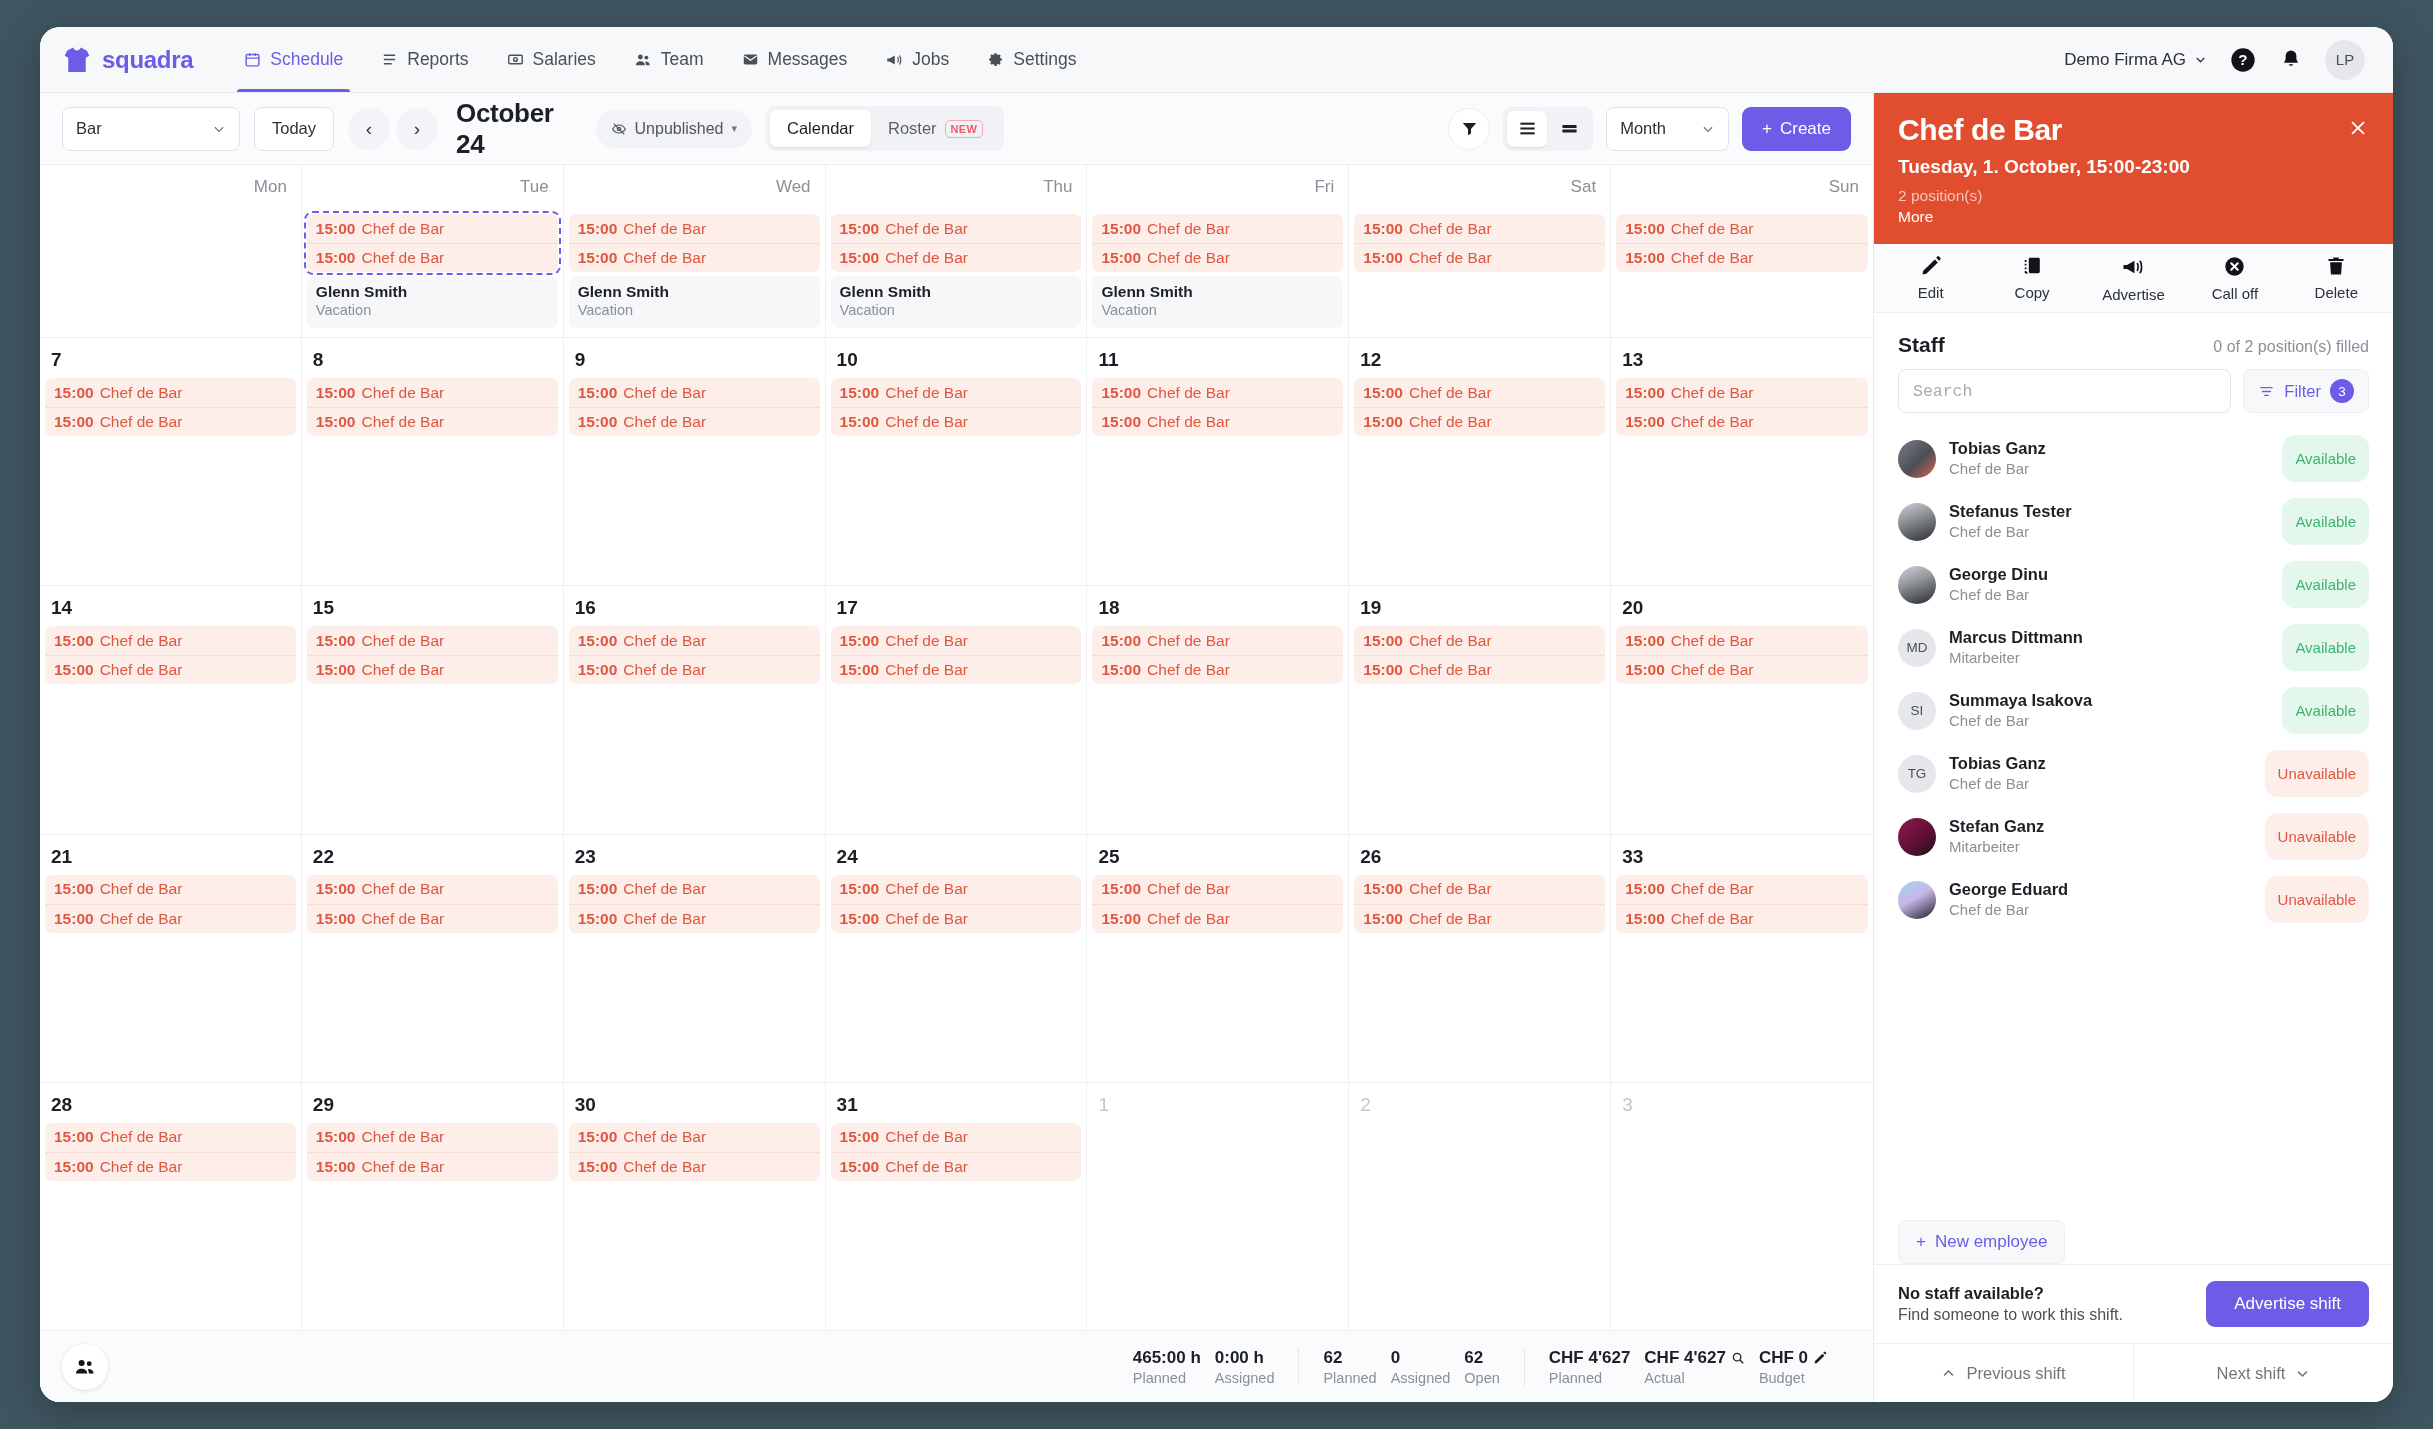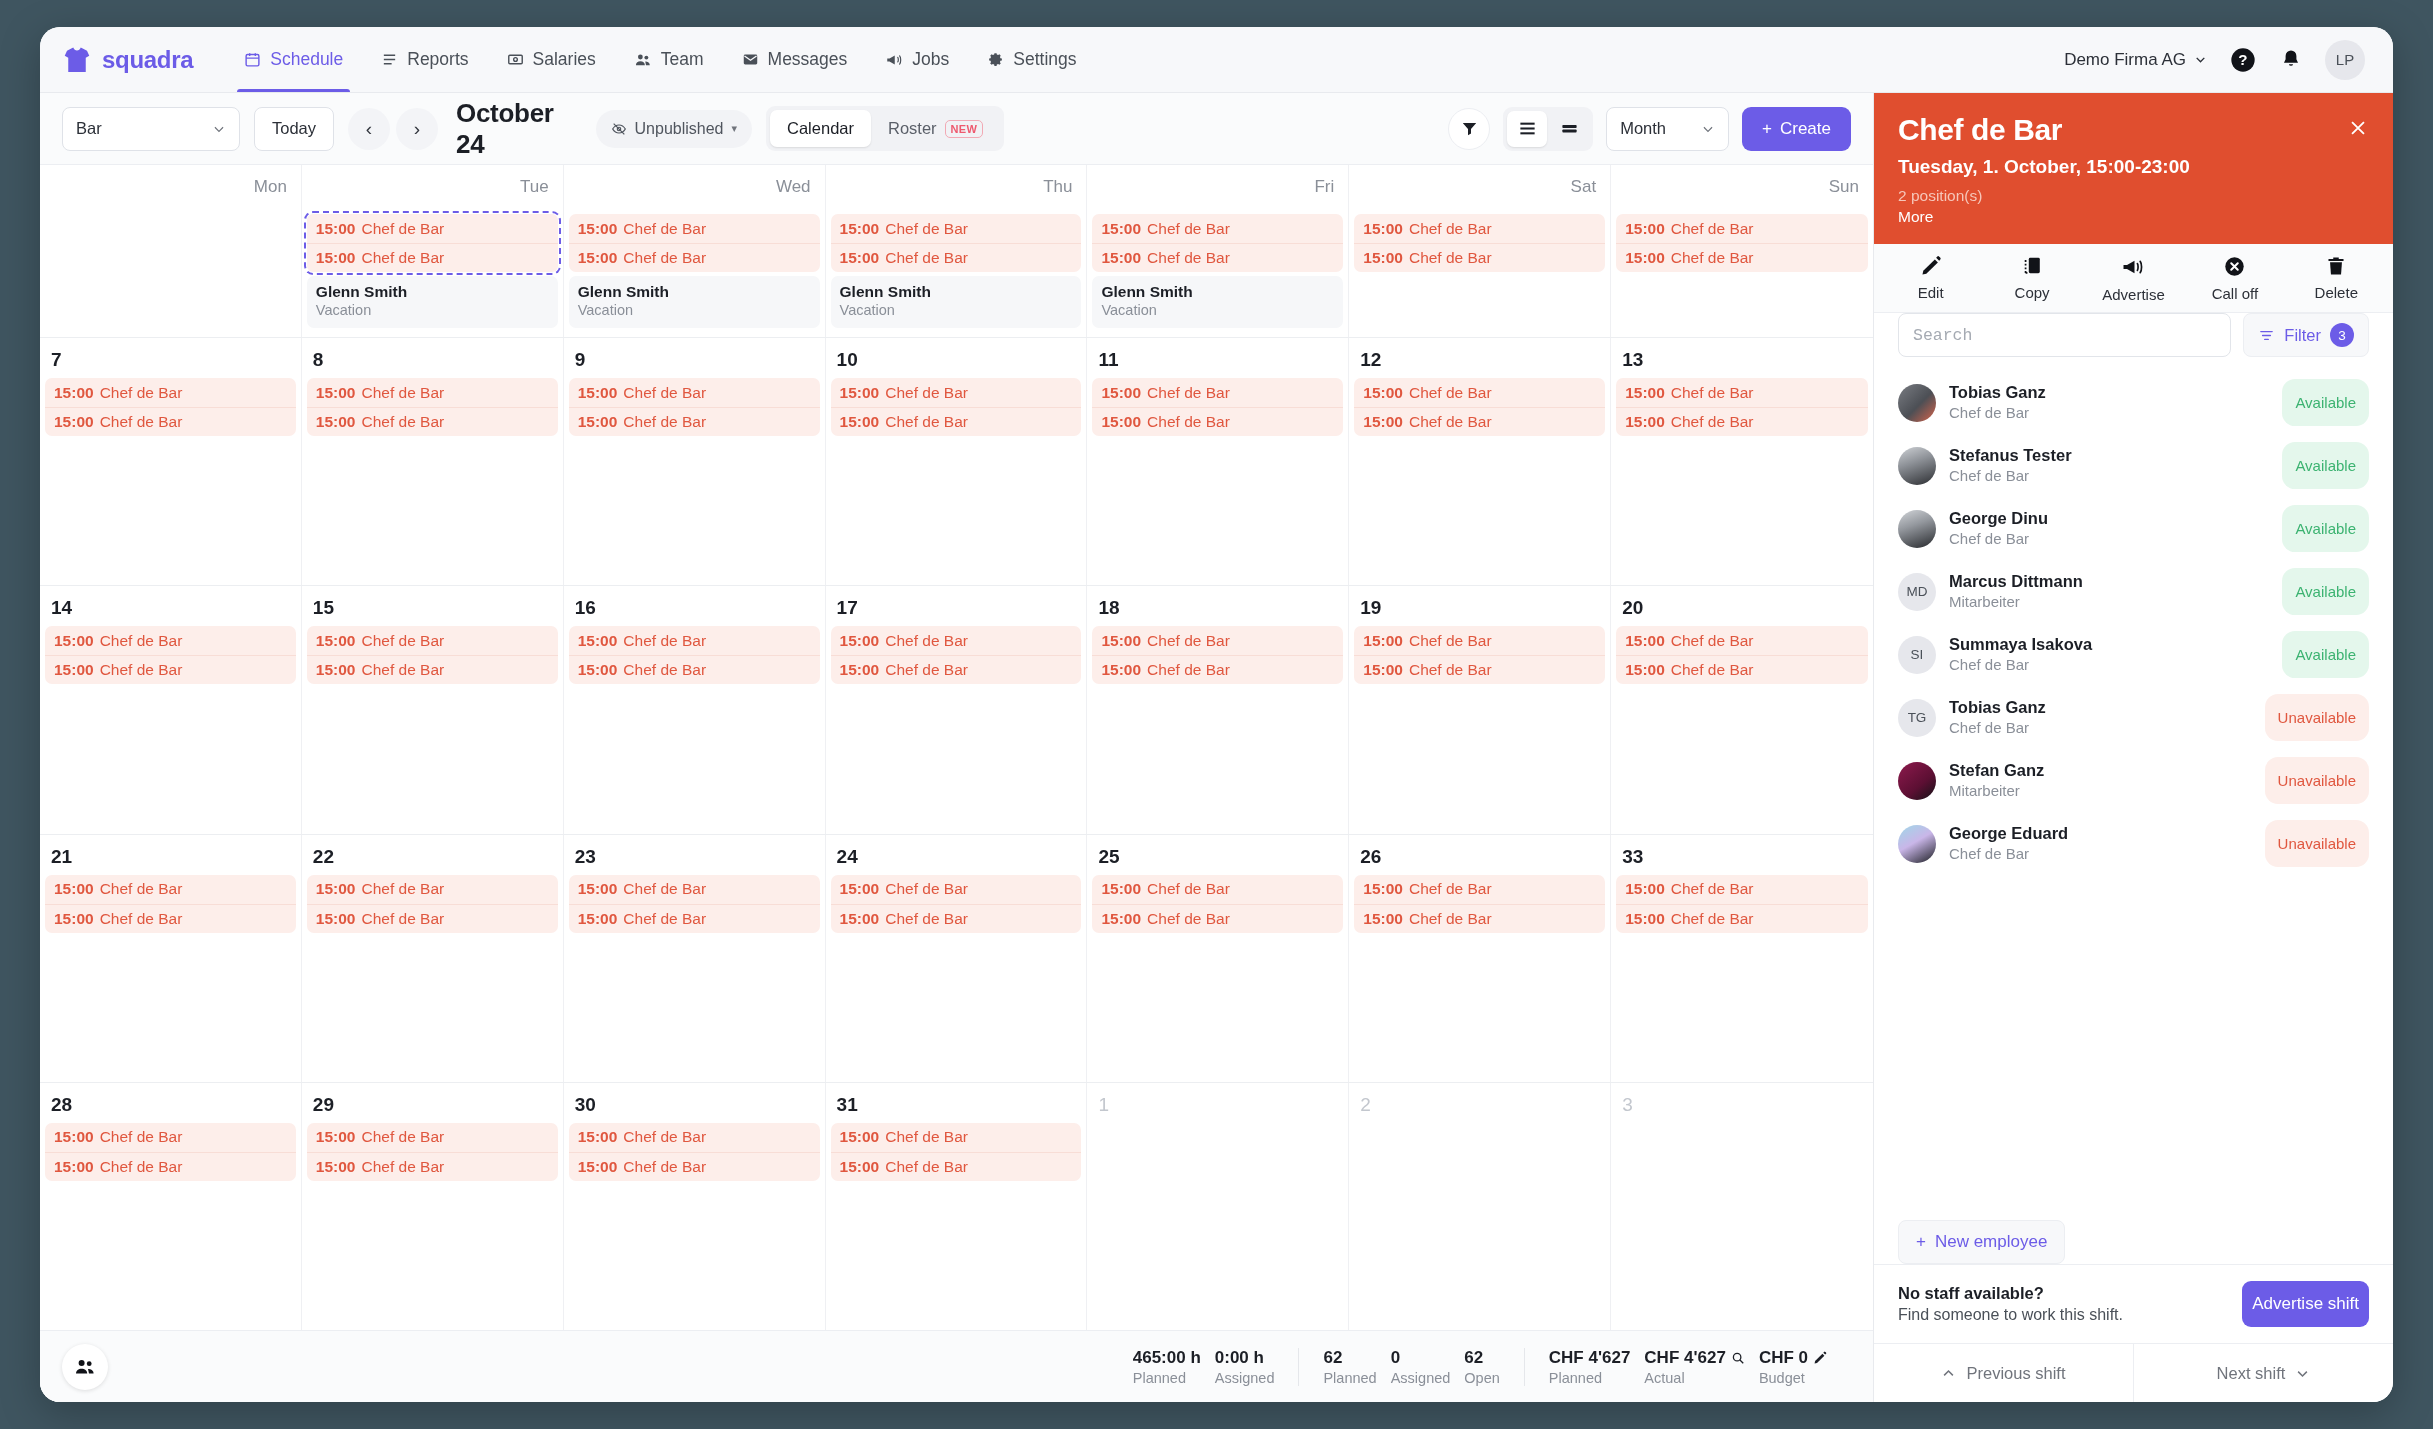--- a/index.html
+++ b/index.html
@@ -278,21 +278,21 @@
     border-radius: 8px; font-size: 17px; color: #6c5ce7; cursor: pointer;
   }
   .panel-bottom { border-top: 1px solid #eceef2; }
   .nostaff {
     display: flex; align-items: center; padding: 16px 24px;
   }
   .nostaff .t { font-size: 16.5px; font-weight: 700; color: #1c1f26; }
   .nostaff .d { font-size: 16px; color: #4a5058; margin-top: 3px; }
   .btn-adv {
     margin-left: auto; height: 46px; background: #6c5ce7; color: #fff; border: none;
-    border-radius: 9px; padding: 0 10px; font-size: 17px; cursor: pointer;
+    border-radius: 9px; padding: 0 28px; font-size: 17px; cursor: pointer;
   }
   .shiftnav { display: flex; border-top: 1px solid #eceef2; }
   .shiftnav div {
     flex: 1; height: 58px; display: flex; align-items: center; justify-content: center;
     gap: 10px; font-size: 16.5px; color: #70747c; cursor: pointer;
   }
   .shiftnav div + div { border-left: 1px solid #eceef2; }
 </style>
 </head>
 <body>
@@ -1022,20 +1022,24 @@
         </div>
         <div class="action">
           <svg width="22" height="22" viewBox="0 0 24 24" fill="#111318">
                 <path d="M9 2.6h6v1.8h5.2v2.2H3.8V4.4H9z"></path>
                 <path d="M5.5 8h13l-1 13.4H6.5z"></path>
               </svg>
           <span>Delete</span>
         </div>
       </div>
 
+      <div class="staff-head">
+        <h3>Staff</h3>
+        <span class="sub">0 of 2 position(s) filled</span>
+      </div>
 
       <div class="search-row">
         <input class="search-input" type="text" placeholder="Search" style="">
         <div class="filter-btn">
           <svg width="17" height="17" viewBox="0 0 24 24" fill="none" stroke="#6c5ce7" stroke-width="2" stroke-linecap="round">
                 <path d="M4 6.5h16M6.5 12h11M9.5 17.5h5"></path>
               </svg>
           <span>Filter</span>
           <span class="filter-count">3</span>
         </div>

